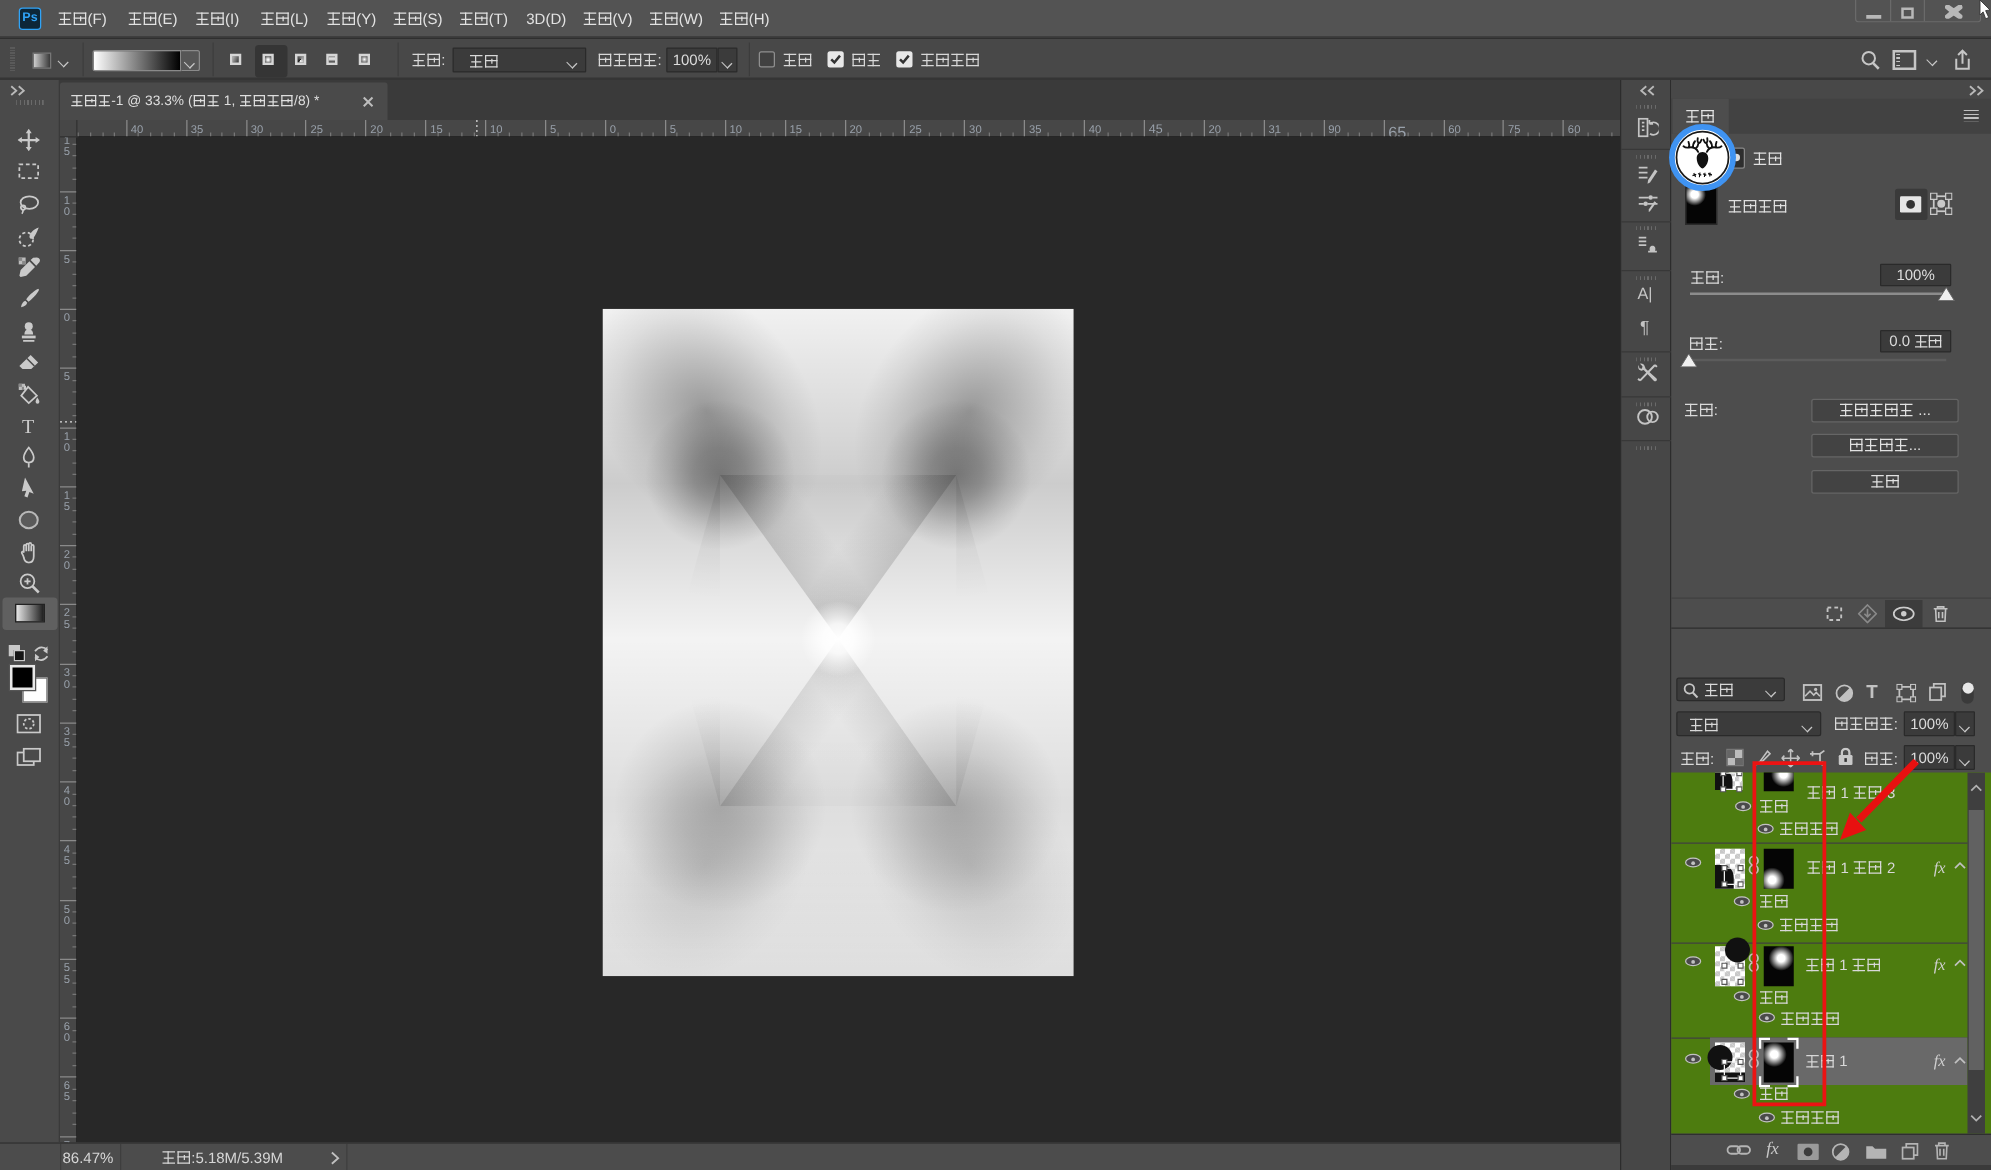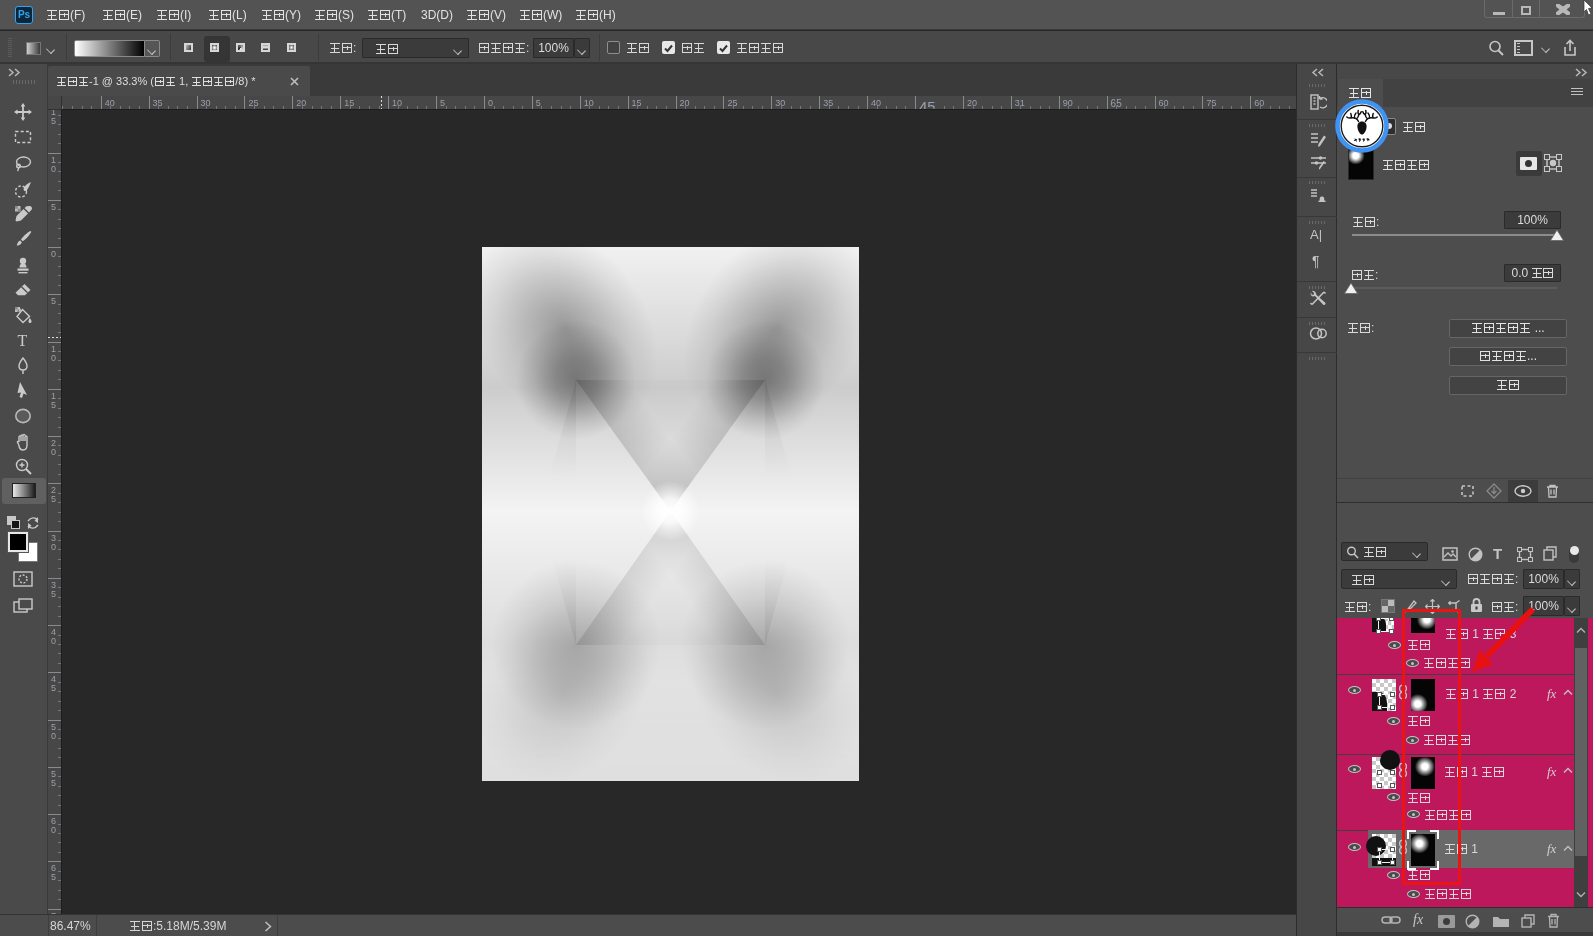--- a/index.html
+++ b/index.html
@@ -308,21 +308,21 @@
     <div class="abs" style="left:776.4px;top:10px;width:1px;height:4px;background:#777"></div>
     <div class="abs" style="left:785.9px;top:10px;width:1px;height:4px;background:#777"></div>
     <div class="abs" style="left:795.5px;top:10px;width:1px;height:4px;background:#777"></div>
     <div class="abs" style="left:805.1px;top:0;width:1px;height:14px;background:#8a8a8a"></div>
     <div class="abs" style="left:809.1px;top:2px;font-size:9px;color:#98a0aa">40</div>
     <div class="abs" style="left:814.7px;top:10px;width:1px;height:4px;background:#777"></div>
     <div class="abs" style="left:824.3px;top:10px;width:1px;height:4px;background:#777"></div>
     <div class="abs" style="left:833.8px;top:10px;width:1px;height:4px;background:#777"></div>
     <div class="abs" style="left:843.4px;top:10px;width:1px;height:4px;background:#777"></div>
     <div class="abs" style="left:853.0px;top:0;width:1px;height:14px;background:#8a8a8a"></div>
-    <div class="abs" style="left:857.0px;top:2px;font-size:15px;color:#98a0aa">45</div>
+    <div class="abs" style="left:857.0px;top:2px;font-size:10px;color:#98a0aa">45</div>
     <div class="abs" style="left:862.6px;top:10px;width:1px;height:4px;background:#777"></div>
     <div class="abs" style="left:872.2px;top:10px;width:1px;height:4px;background:#777"></div>
     <div class="abs" style="left:881.7px;top:10px;width:1px;height:4px;background:#777"></div>
     <div class="abs" style="left:891.3px;top:10px;width:1px;height:4px;background:#777"></div>
     <div class="abs" style="left:900.9px;top:0;width:1px;height:14px;background:#8a8a8a"></div>
     <div class="abs" style="left:904.9px;top:2px;font-size:9px;color:#98a0aa">20</div>
     <div class="abs" style="left:910.5px;top:10px;width:1px;height:4px;background:#777"></div>
     <div class="abs" style="left:920.1px;top:10px;width:1px;height:4px;background:#777"></div>
     <div class="abs" style="left:929.6px;top:10px;width:1px;height:4px;background:#777"></div>
     <div class="abs" style="left:939.2px;top:10px;width:1px;height:4px;background:#777"></div>
@@ -332,21 +332,21 @@
     <div class="abs" style="left:968.0px;top:10px;width:1px;height:4px;background:#777"></div>
     <div class="abs" style="left:977.5px;top:10px;width:1px;height:4px;background:#777"></div>
     <div class="abs" style="left:987.1px;top:10px;width:1px;height:4px;background:#777"></div>
     <div class="abs" style="left:996.7px;top:0;width:1px;height:14px;background:#8a8a8a"></div>
     <div class="abs" style="left:1000.7px;top:2px;font-size:9px;color:#98a0aa">90</div>
     <div class="abs" style="left:1006.3px;top:10px;width:1px;height:4px;background:#777"></div>
     <div class="abs" style="left:1015.9px;top:10px;width:1px;height:4px;background:#777"></div>
     <div class="abs" style="left:1025.4px;top:10px;width:1px;height:4px;background:#777"></div>
     <div class="abs" style="left:1035.0px;top:10px;width:1px;height:4px;background:#777"></div>
     <div class="abs" style="left:1044.6px;top:0;width:1px;height:14px;background:#8a8a8a"></div>
-    <div class="abs" style="left:1048.6px;top:2px;font-size:10px;color:#98a0aa">65</div>
+    <div class="abs" style="left:1048.6px;top:2px;font-size:13px;color:#98a0aa">65</div>
     <div class="abs" style="left:1054.2px;top:10px;width:1px;height:4px;background:#777"></div>
     <div class="abs" style="left:1063.8px;top:10px;width:1px;height:4px;background:#777"></div>
     <div class="abs" style="left:1073.3px;top:10px;width:1px;height:4px;background:#777"></div>
     <div class="abs" style="left:1082.9px;top:10px;width:1px;height:4px;background:#777"></div>
     <div class="abs" style="left:1092.5px;top:0;width:1px;height:14px;background:#8a8a8a"></div>
     <div class="abs" style="left:1096.5px;top:2px;font-size:9px;color:#98a0aa">60</div>
     <div class="abs" style="left:1102.1px;top:10px;width:1px;height:4px;background:#777"></div>
     <div class="abs" style="left:1111.7px;top:10px;width:1px;height:4px;background:#777"></div>
     <div class="abs" style="left:1121.2px;top:10px;width:1px;height:4px;background:#777"></div>
     <div class="abs" style="left:1130.8px;top:10px;width:1px;height:4px;background:#777"></div>
@@ -853,21 +853,21 @@
         <rect x="1" y="6" width="11" height="8" fill="#c8c8c8" rx="1"></rect>
         <path d="M3.5 6 L3.5 4 A3 3 0 0 1 9.5 4 L9.5 6" stroke="#c8c8c8" stroke-width="1.8" fill="none"></path>
         <rect x="5.5" y="8.5" width="2" height="3" fill="#333"></rect>
       </svg>
     <span class="txt" style="left:154px;top:97px;color:#dadada"><span class="c2"></span><span class="cj"></span>:</span>
     <div class="inbox" style="left:186px;top:93px;width:41px;height:20px;text-align:center;line-height:18px">100%</div>
     <div class="inbox" style="left:227px;top:93px;width:16px;height:20px">
         <div class="ddchev" style="left:3px;top:8px"></div>
       </div>
 
-    <div class="abs" style="left:0;top:115px;width:256px;height:289px;background:#be185d;overflow:hidden">
+    <div class="abs" style="left:0;top:115px;width:256px;height:289px;background:#4d7c0f;overflow:hidden">
       <div id="lrows">
           <div class="abs" style="left:35px;top:-17px;width:22px;height:31px;background-color:#fff;background-image:linear-gradient(45deg,#c8c8c8 25%,transparent 25%,transparent 75%,#c8c8c8 75%),linear-gradient(45deg,#c8c8c8 25%,transparent 25%,transparent 75%,#c8c8c8 75%);background-size:8px 8px;background-position:0 0,4px 4px;">
             <div class="abs" style="left:0;top:16px;width:14px;height:15px;background:#111;border-radius:0 45% 0 0"></div>
           </div>
           <svg class="abs" style="left:39px;top:-2px" width="18" height="18">
             <rect x="2.5" y="2.5" width="13" height="13" fill="none" stroke="#f2f2f2" stroke-width="1"></rect>
             <rect x="0.5" y="0.5" width="4" height="4" fill="#fdfdfd" stroke="#555"></rect>
             <rect x="13.5" y="0.5" width="4" height="4" fill="#fdfdfd" stroke="#555"></rect>
             <rect x="0.5" y="13.5" width="4" height="4" fill="#fdfdfd" stroke="#555"></rect>
             <rect x="13.5" y="13.5" width="4" height="4" fill="#fdfdfd" stroke="#555"></rect>

